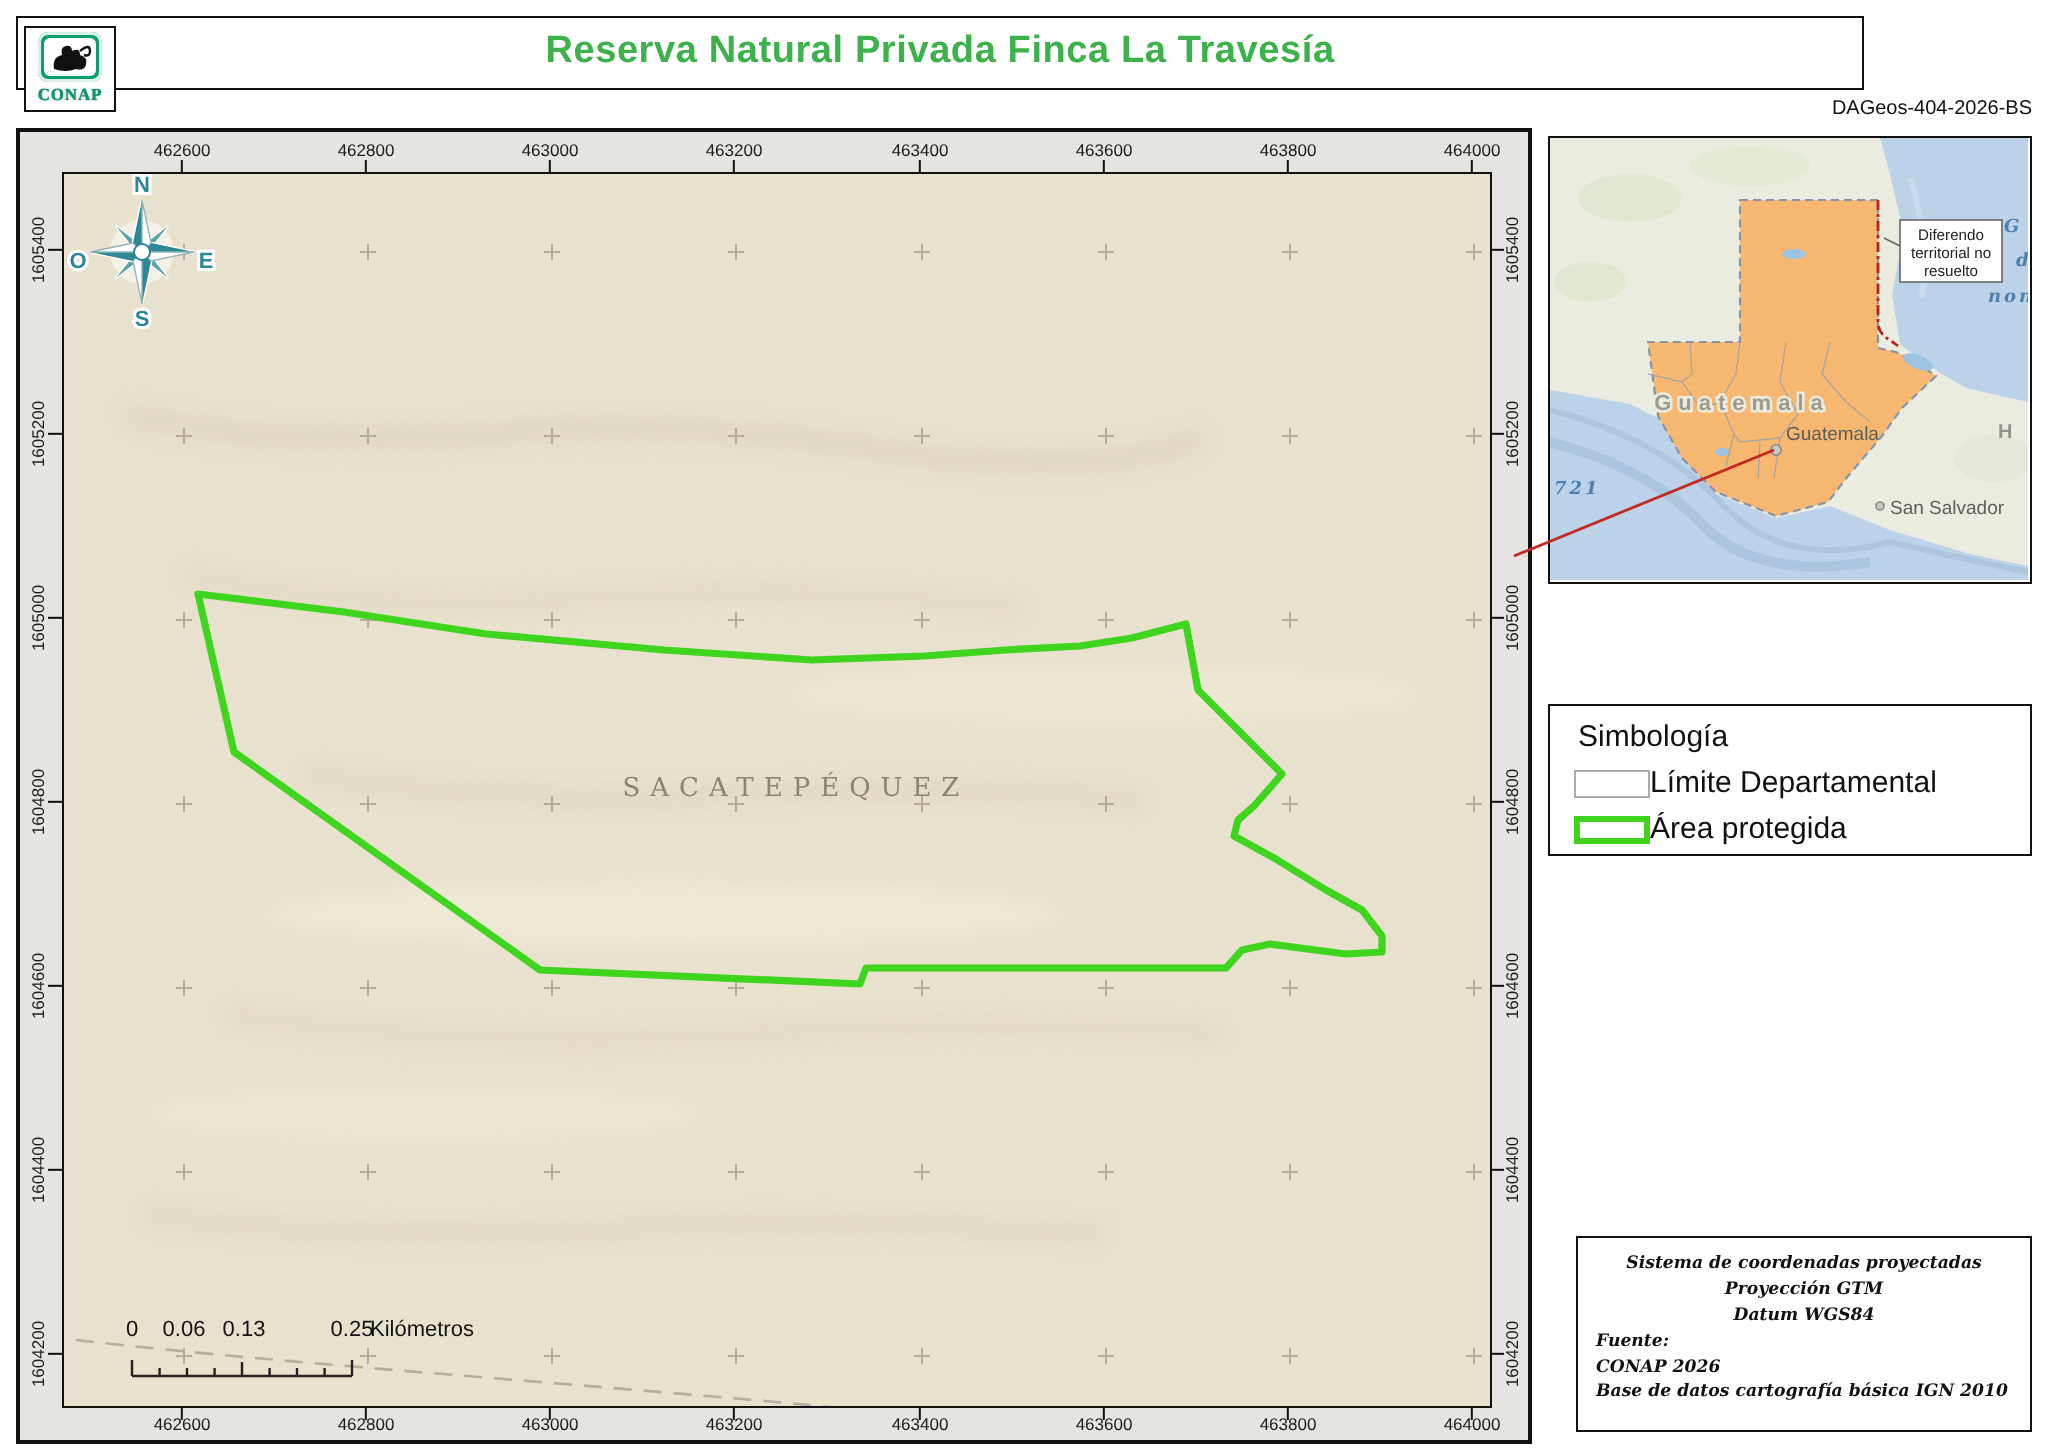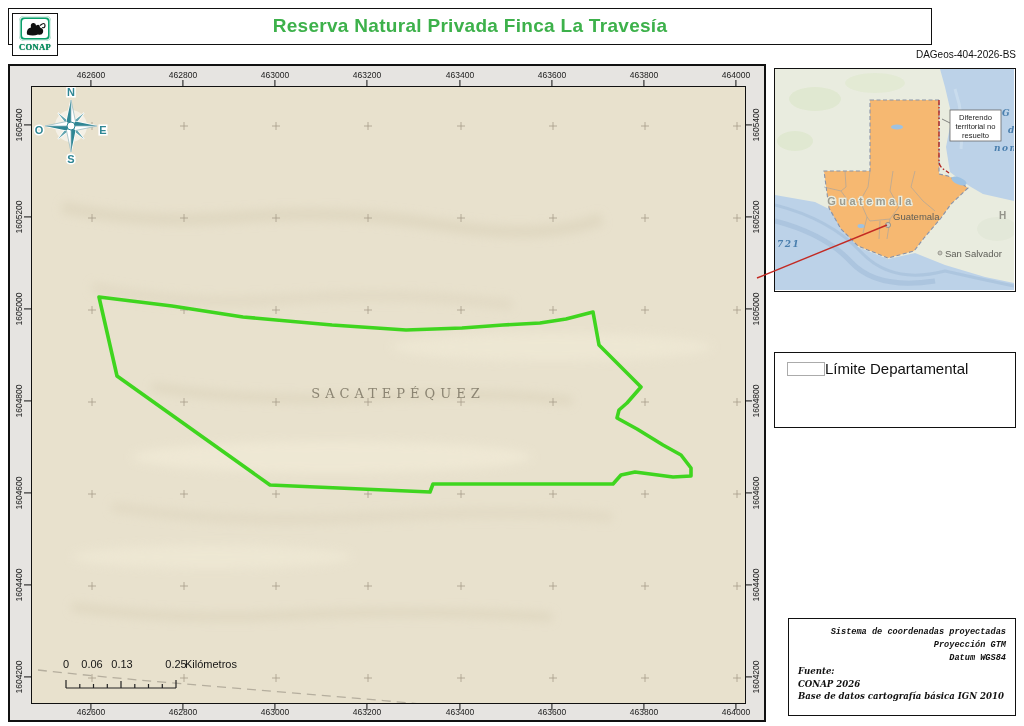--- a/index.html
+++ b/index.html
@@ -50,21 +50,21 @@
   #legend{left:774px;top:352px;width:242px;height:76px;padding:7px 12px;}
   .legend-title{font-size:15px;color:#111;margin:0 0 6px 2px;}
   .legend-row{display:flex;align-items:center;gap:0;margin-bottom:6px;}
   .swatch{width:38px;height:14px;box-sizing:border-box;background:#fff;flex:0 0 auto;}
   .sw-gray{border:1.5px solid #ababab;}
   .sw-green{border:3px solid #3fd51f;}
   .legend-label{font-size:15px;color:#111;}
   #infobox{left:788px;top:618px;width:228px;height:98px;border-width:1.5px;
            font-family:"DejaVu Serif",serif;font-style:italic;font-weight:bold;
            font-size:8.6px;color:#111;padding:7px 9px;line-height:1.5;}
-  .ib-c{text-align:right;font-family:Liberation Mono, monospace;}
+  .ib-c{text-align:center;}
   .ib-l{text-align:left;}
   .ib-j{text-align:justify;text-align-last:justify;}
 </style>
 </head>
 <body>
 
 <div id="header" class="abox">
   <div id="title">Reserva Natural Privada Finca La Travesía</div>
 </div>
 <div id="logo-box" class="abox">
@@ -237,23 +237,28 @@
       <text class="callout-t" x="200.5" y="69">resuelto</text>
     </g>
   </svg>
 </div>
 
 <svg id="red-overlay">
   <line x1="7" y1="60" x2="137" y2="7" stroke="#c32a23" stroke-width="1.4"></line>
 </svg>
 
 <div id="legend" class="abox">
+  <div class="legend-title">Simbología</div>
   <div class="legend-row">
     <div class="swatch sw-gray"></div>
     <div class="legend-label">Límite Departamental</div>
+  </div>
+  <div class="legend-row">
+    <div class="swatch sw-green"></div>
+    <div class="legend-label">Área protegida</div>
   </div>
 </div>
 
 <div id="infobox" class="abox">
   <div class="ib-c">Sistema de coordenadas proyectadas</div>
   <div class="ib-c">Proyección GTM</div>
   <div class="ib-c">Datum WGS84</div>
   <div class="ib-l">Fuente:</div>
   <div class="ib-l">CONAP 2026</div>
   <div class="ib-l">Base de datos cartografía básica IGN 2010</div>

